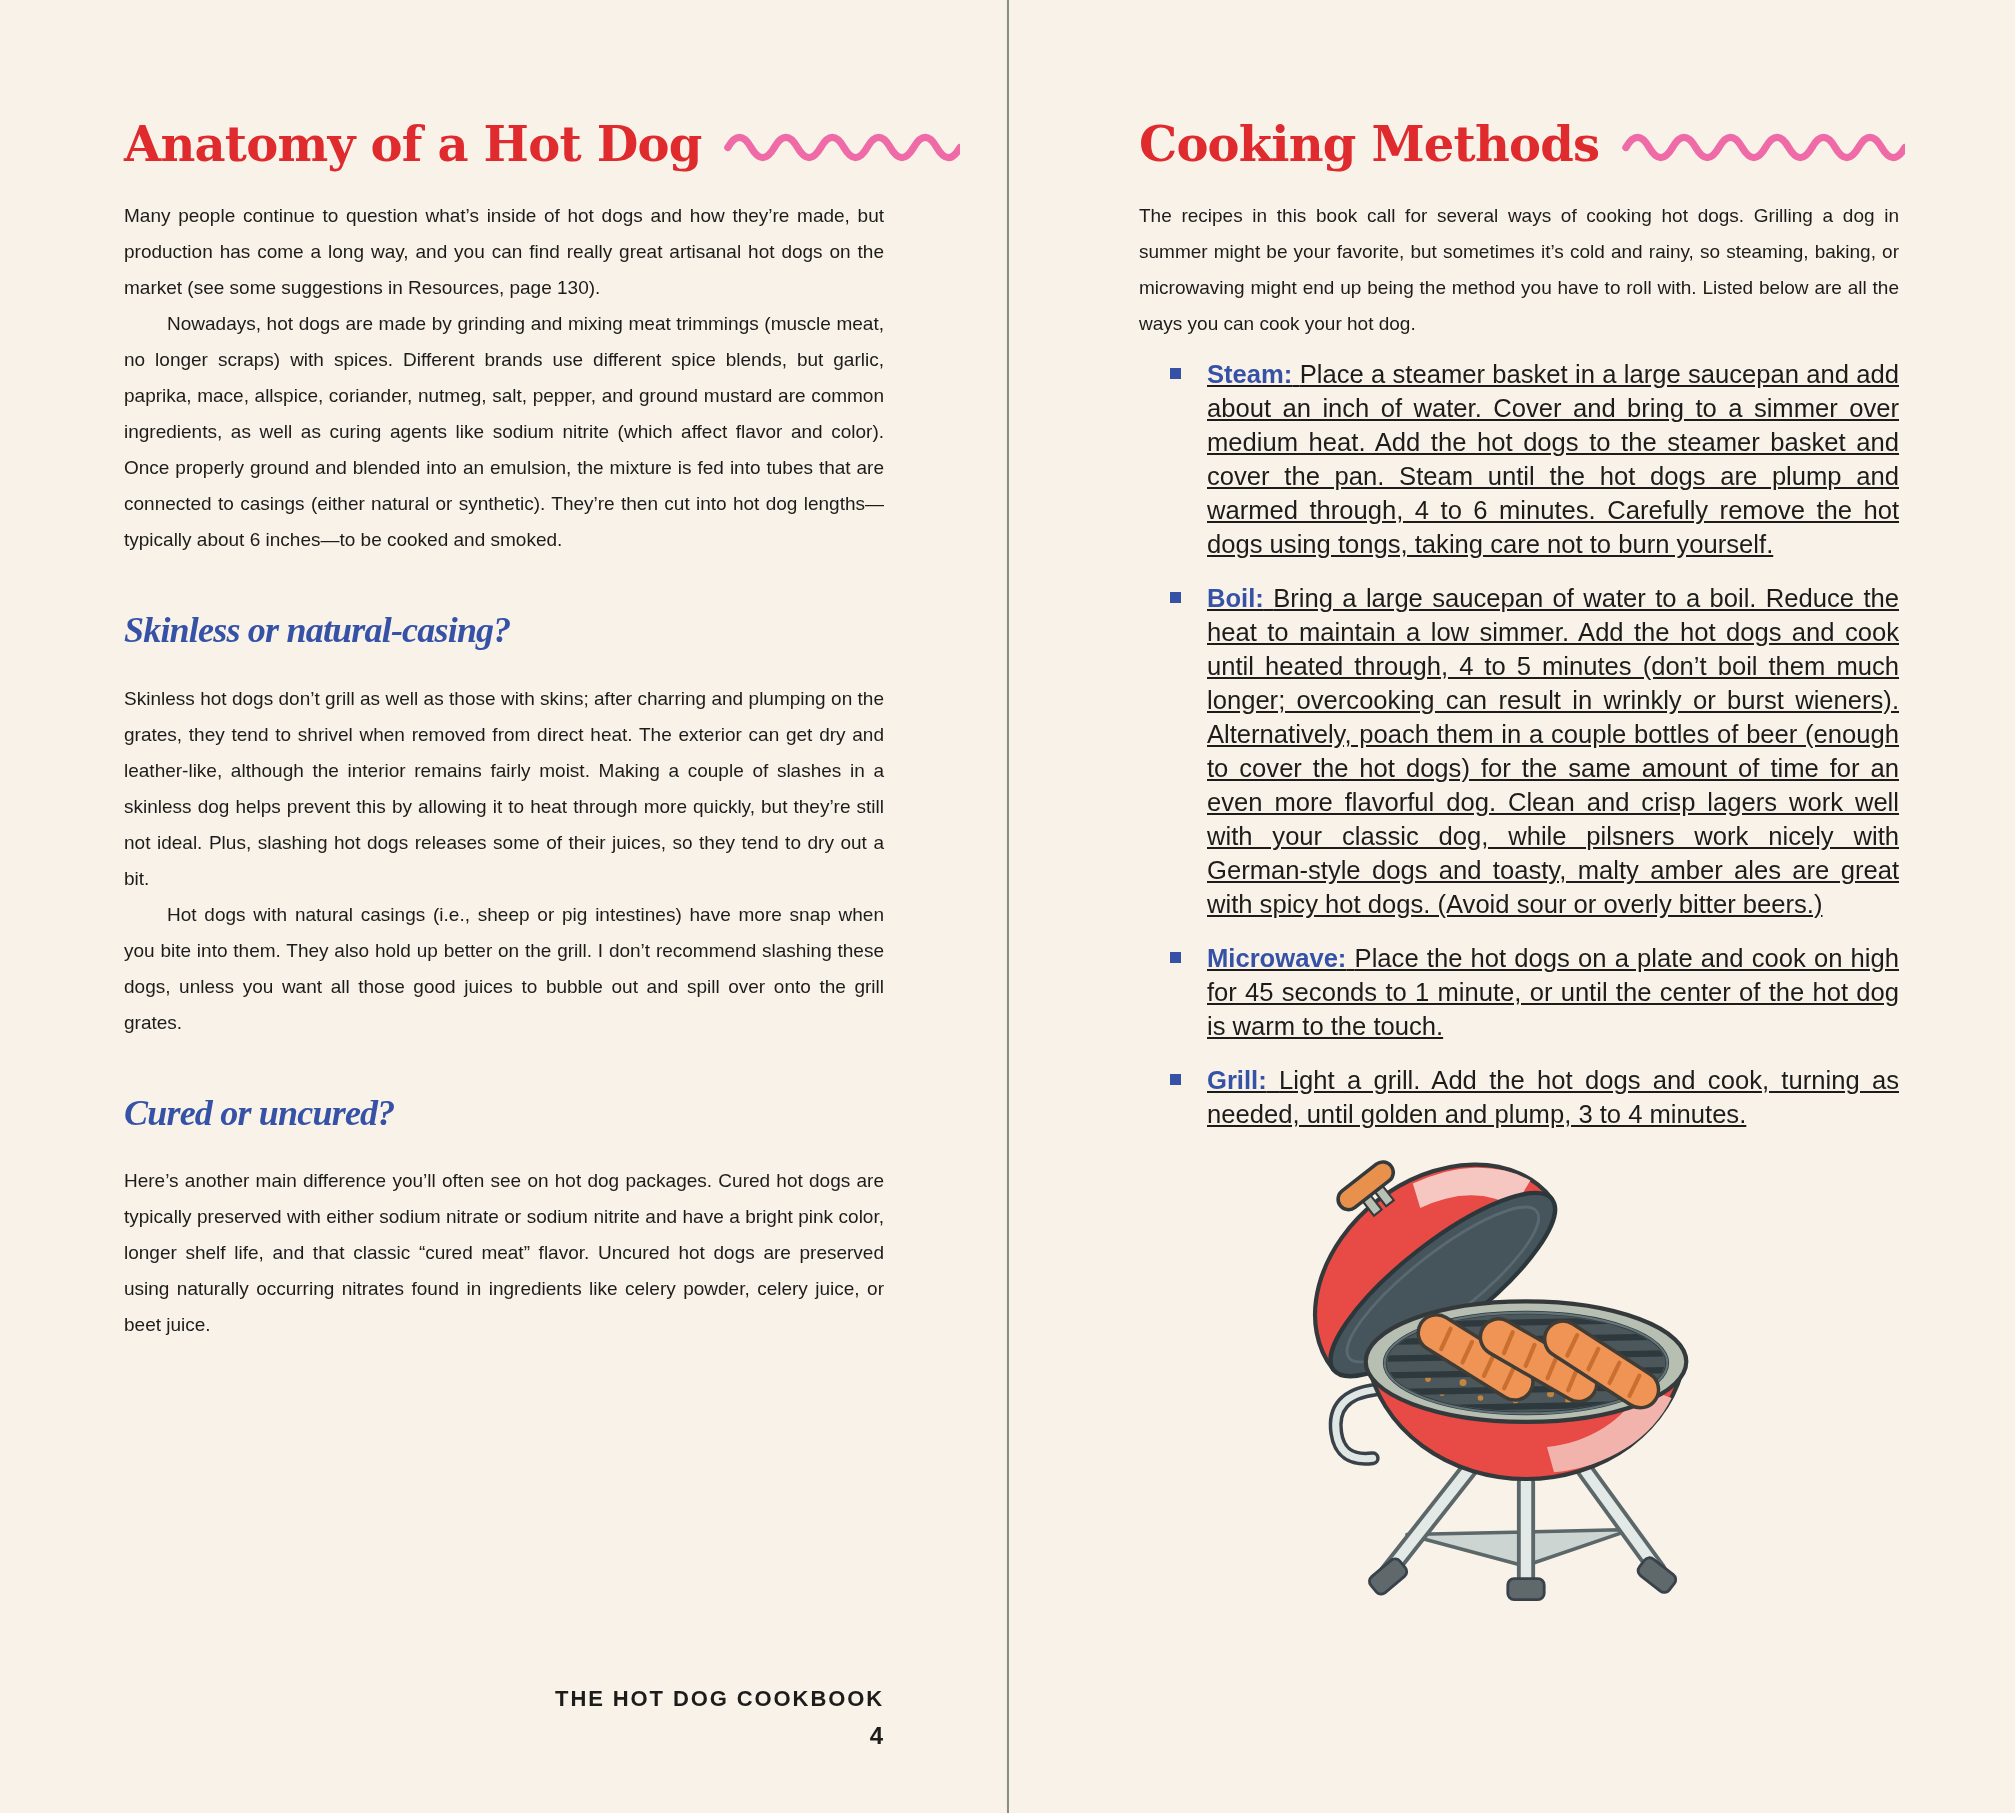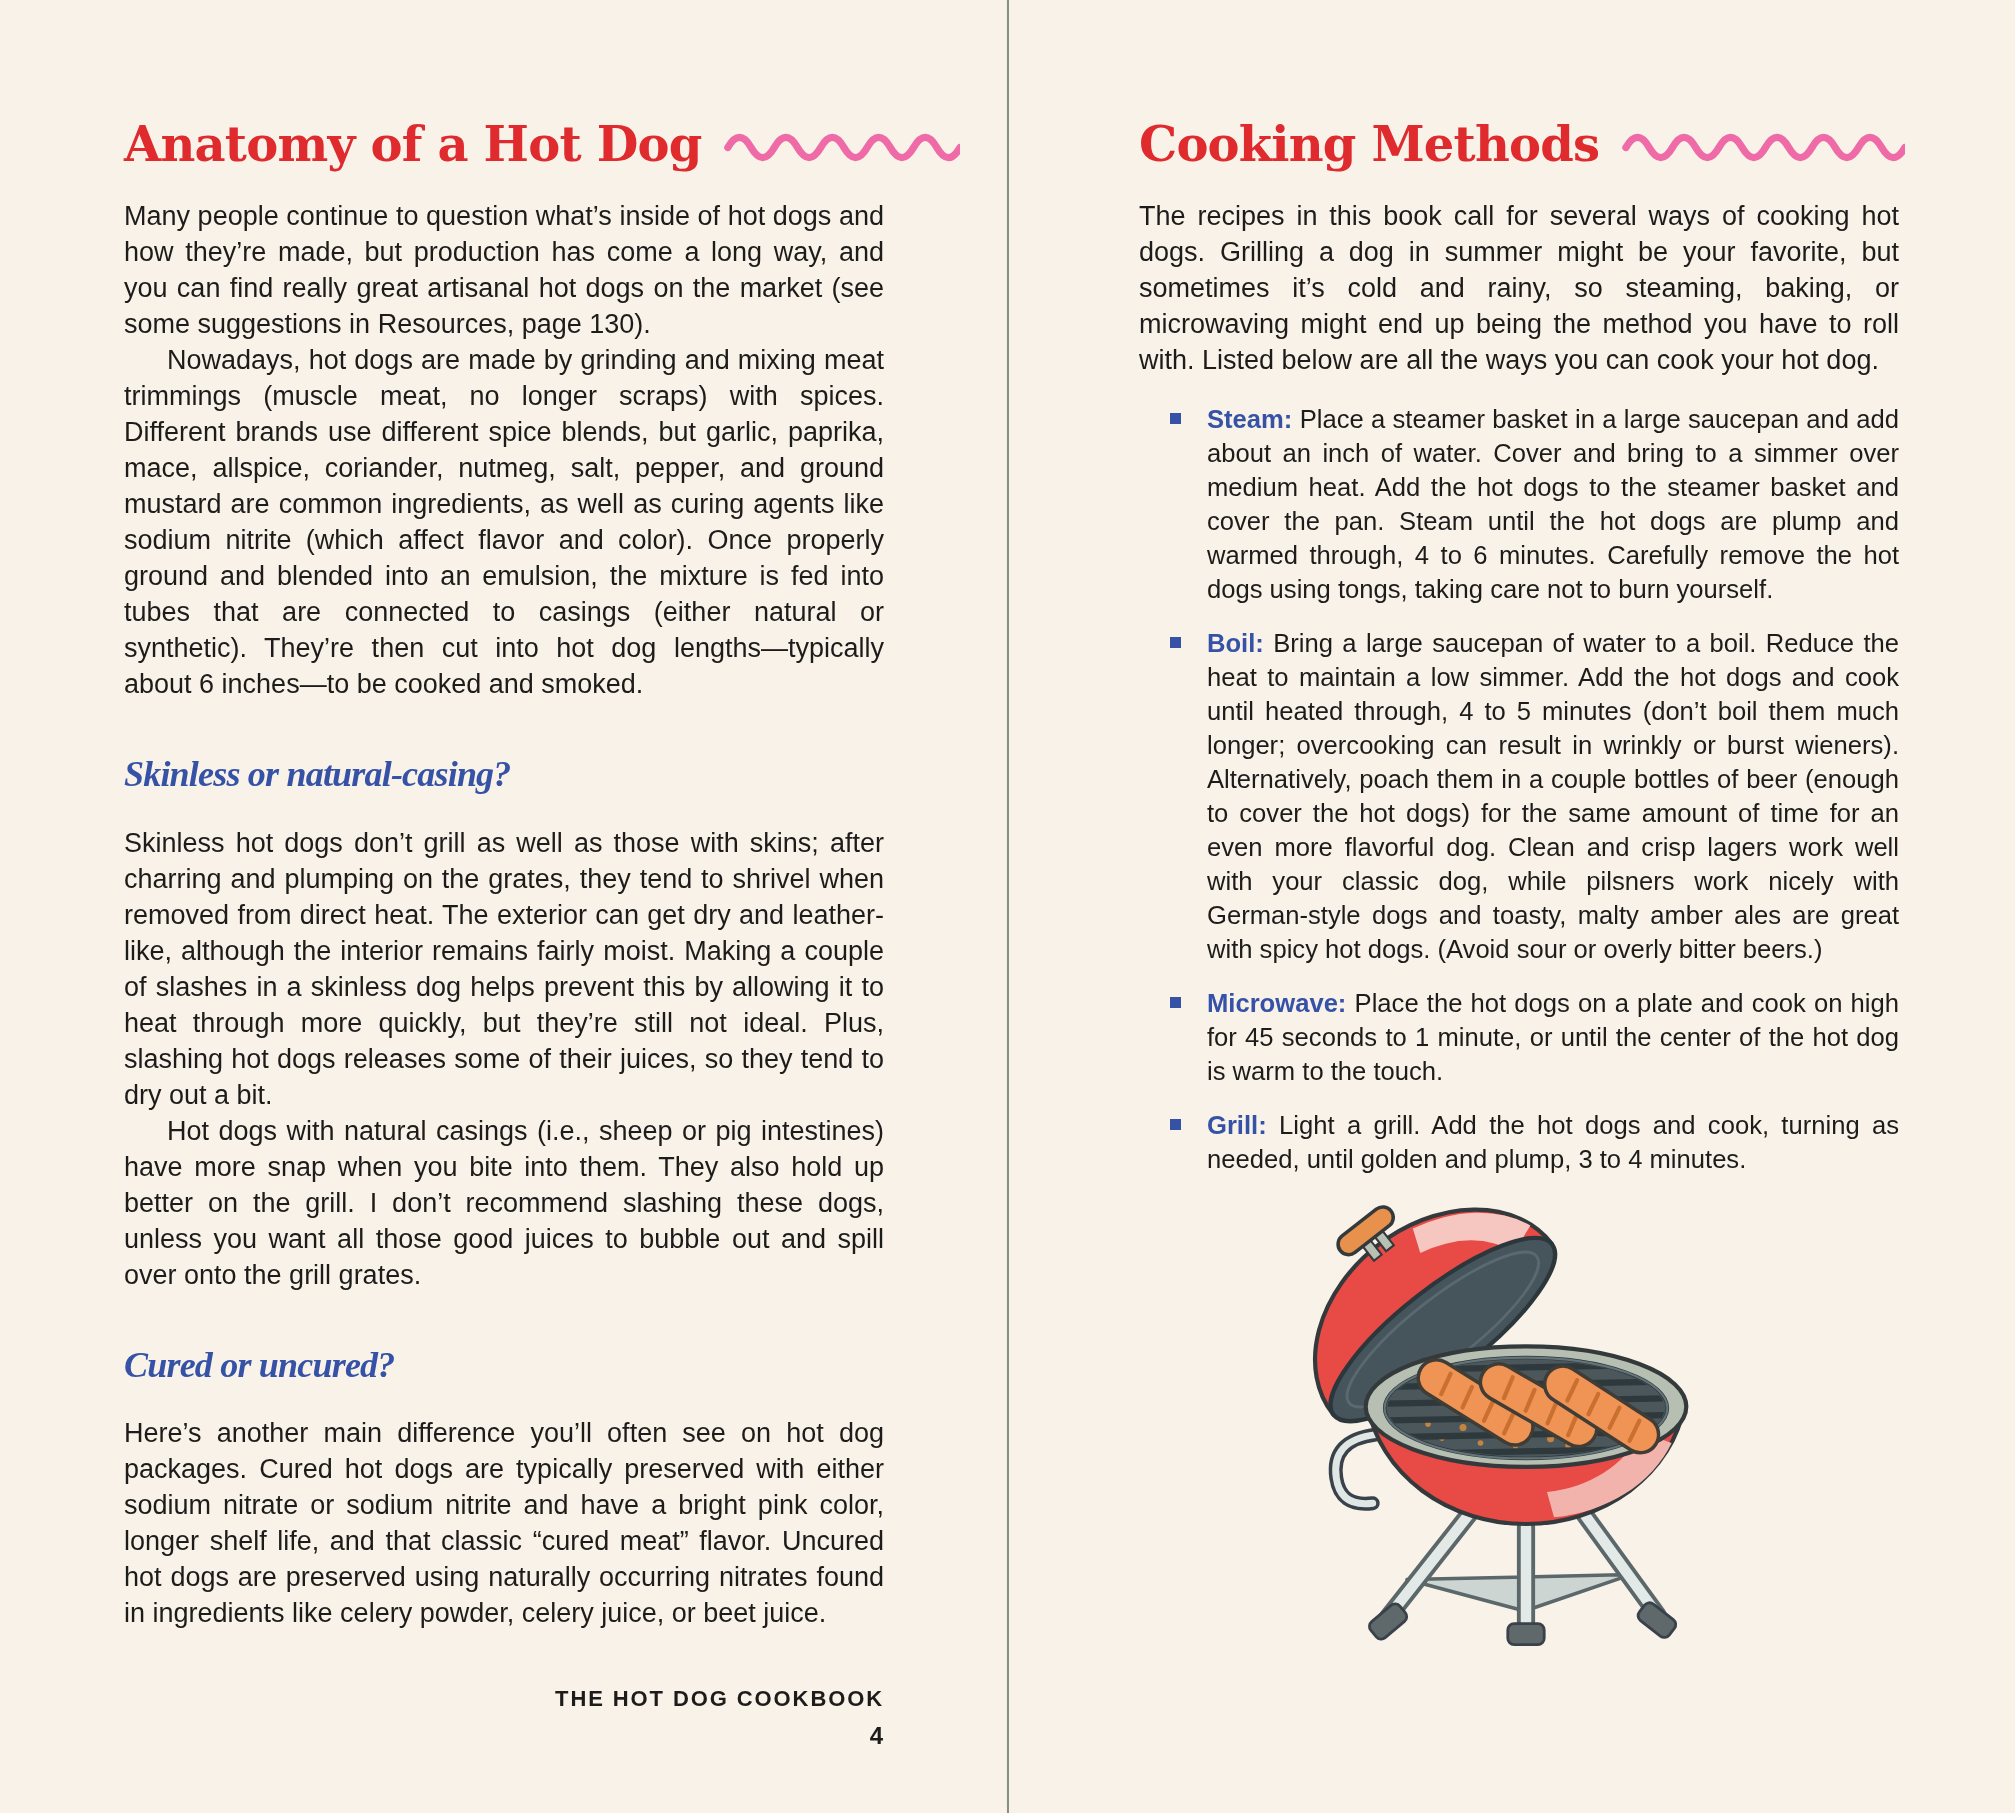--- a/index.html
+++ b/index.html
@@ -26,38 +26,38 @@
     font-weight:bold;
     font-size:48px;
     letter-spacing:-0.8px;
     color:#df2b2d;
     white-space:nowrap;
   }
   .squiggle { flex:0 0 auto; margin-top:7.8px; }
 
   p.body {
     margin:0;
-    font-size:27px;
+    font-size:19px;
     line-height:36px;
     text-align:justify;
   }
   p.first { margin-top:26px; }
   p.indent { text-indent:43px; }
 
   h2.sub {
     margin:51px 0 29.5px 0;
     font-family:Liberation Serif, serif;
     font-style:italic;
     font-weight:bold;
     font-size:36px;
     letter-spacing:-0.8px;
     color:#3552a7;
   }
 
-  ul.methods { list-style:none; margin:24px 0 0 0; padding:0; }
+  ul.methods { list-style:none; margin:15px 0 0 0; padding:0;text-decoration:underline; }
   ul.methods li {
     position:relative;
     padding-left:68px;
     margin-bottom:20px;
     font-size:25.6px;
     line-height:34px;
     text-align:justify;
   }
   .bullet {
     position:absolute; left:31px; top:11px;

